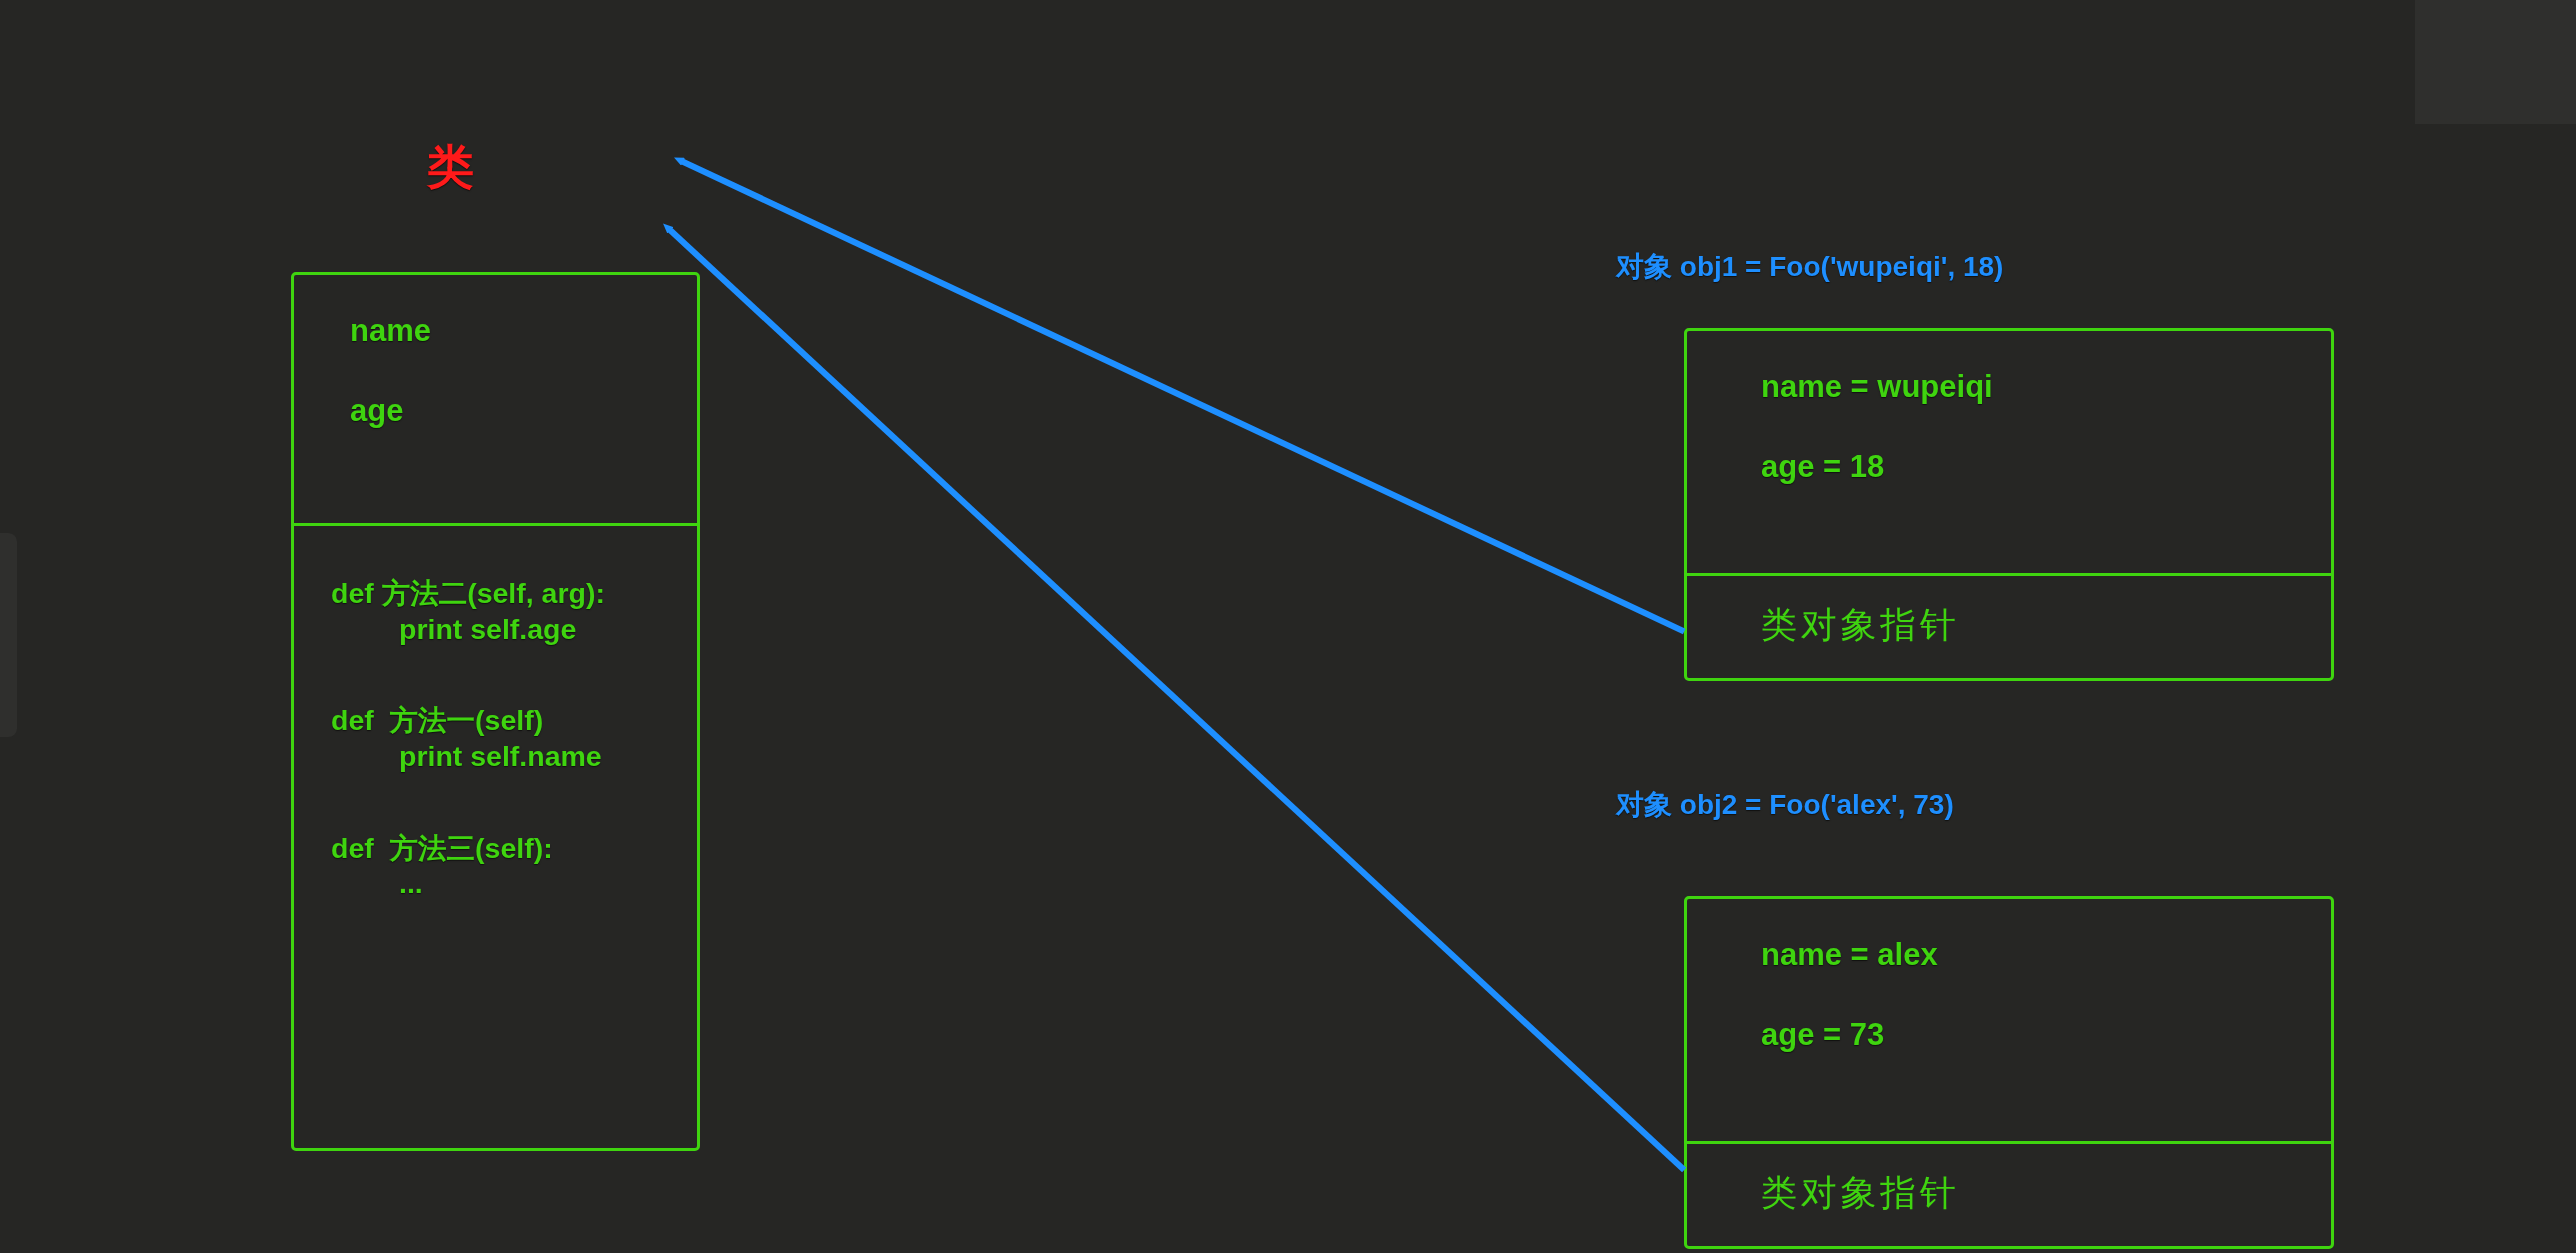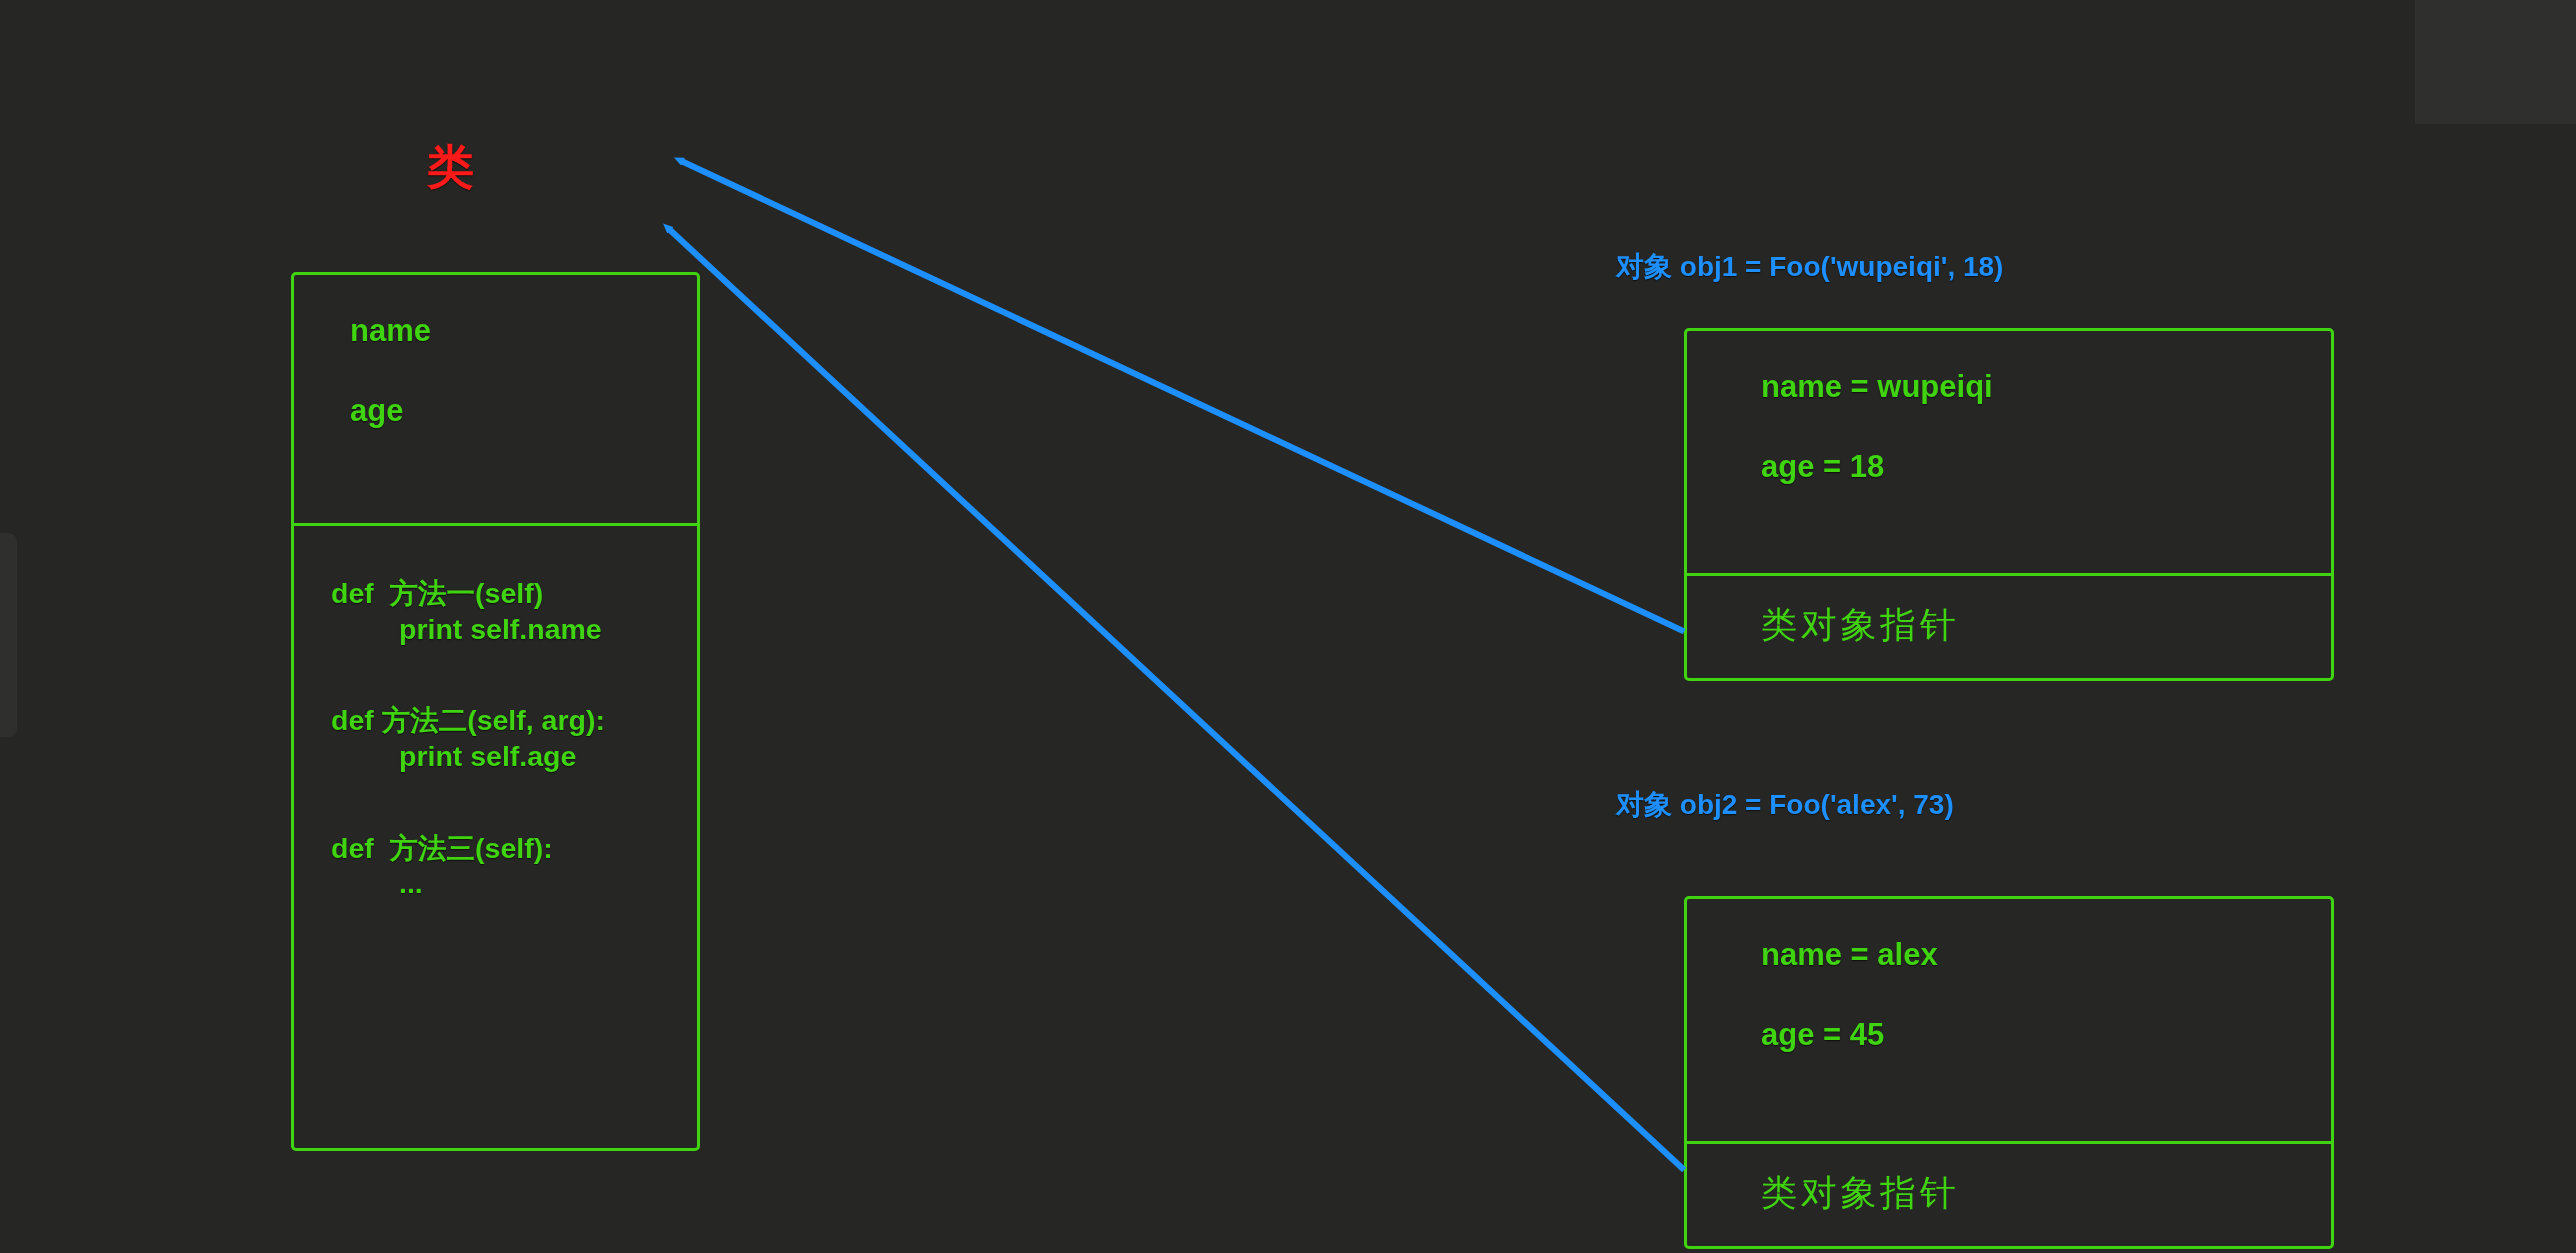--- a/index.html
+++ b/index.html
@@ -137,26 +137,26 @@
 <div class="title-class">类</div>
 
 <div class="class-box">
   <div class="class-attrs">
     <div class="g-text attr-line">name</div>
     <div class="g-text attr-line">age</div>
   </div>
   <div class="class-sep"></div>
   <div class="class-methods">
     <div class="method-block">
+      <div class="g-text-sm">def 方法二(self, arg):</div>
+      <div class="g-text-sm method-indent">print self.age</div>
+    </div>
+    <div class="method-block">
       <div class="g-text-sm">def  方法一(self)</div>
       <div class="g-text-sm method-indent">print self.name</div>
-    </div>
-    <div class="method-block">
-      <div class="g-text-sm">def 方法二(self, arg):</div>
-      <div class="g-text-sm method-indent">print self.age</div>
     </div>
     <div class="method-block">
       <div class="g-text-sm">def  方法三(self):</div>
       <div class="g-text-sm method-indent">...</div>
     </div>
   </div>
 </div>
 
 <div class="obj-title obj1-title">对象 obj1 = Foo('wupeiqi', 18)</div>
 <div class="obj-box obj1-box">
@@ -167,21 +167,21 @@
   <div class="obj-sep"></div>
   <div class="obj-ptr">
     <span class="ptr-text">类对象指针</span>
   </div>
 </div>
 
 <div class="obj-title obj2-title">对象 obj2 = Foo('alex', 73)</div>
 <div class="obj-box obj2-box">
   <div class="obj-attrs">
     <div class="g-text obj-attr-line">name = alex</div>
-    <div class="g-text obj-attr-line">age = 45</div>
+    <div class="g-text obj-attr-line">age = 73</div>
   </div>
   <div class="obj-sep"></div>
   <div class="obj-ptr">
     <span class="ptr-text">类对象指针</span>
   </div>
 </div>
 
 <svg class="arrow-svg" viewBox="0 0 4160 2024" width="2576" height="1253">
   <defs>
     <marker id="arrowhead" markerWidth="16" markerHeight="14" refX="3" refY="7" orient="auto" markerUnits="userSpaceOnUse">

